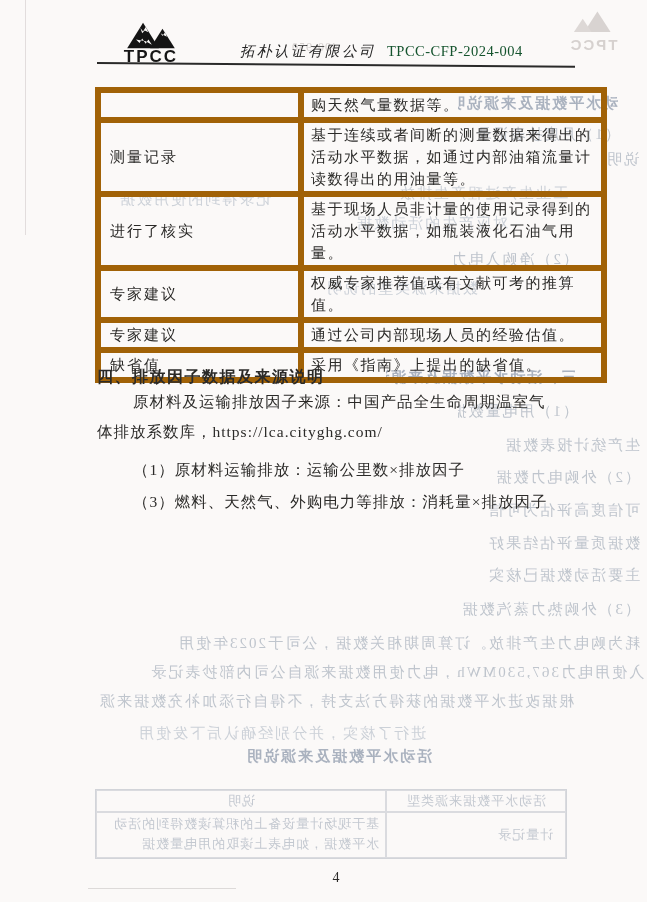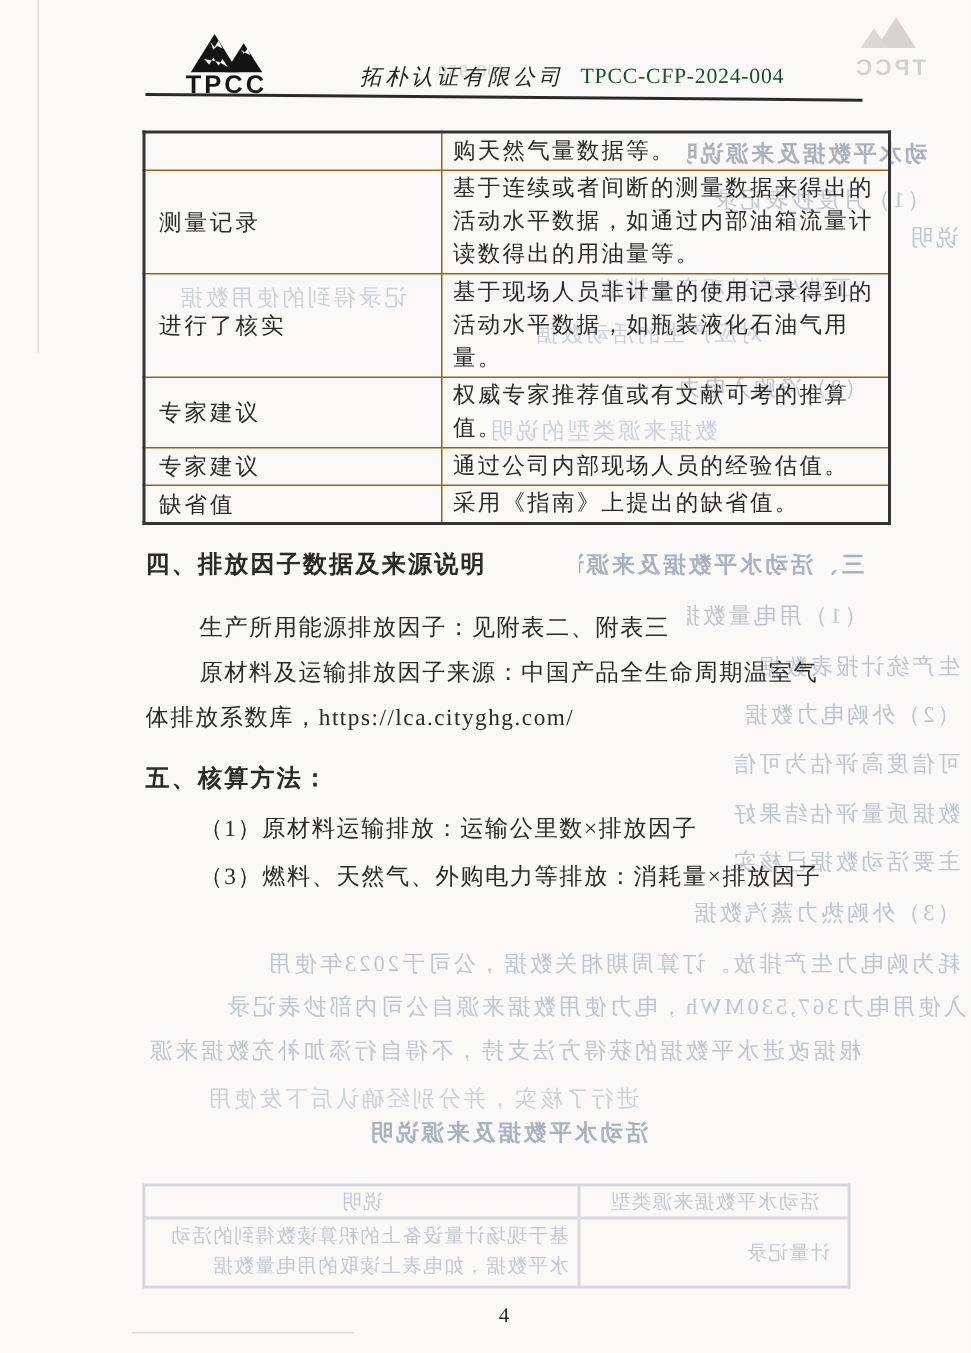--- a/index.html
+++ b/index.html
@@ -51,21 +51,21 @@
   }
   .company{position:absolute;left:240px;top:42px;font-size:14.5px;letter-spacing:2.5px;color:#242424;font-style:italic;}
   .doc-number{position:absolute;left:387px;top:43px;font-size:14.5px;letter-spacing:.5px;color:#14532d;}
   .header-rule{position:absolute;left:97px;top:62px;width:478px;height:0;border-top:2px solid #2a2a2a;transform:rotate(.45deg);transform-origin:left top;}
   
   .data-table{
     position:absolute;left:95px;top:87px;width:469px;
     border-collapse:collapse;table-layout:fixed;
     font-size:15px;color:#2b2a28;
   }
-  .data-table td{border:1px solid #a16207;overflow:hidden;}
+  .data-table td{border:6px solid #a16207;overflow:hidden;}
   .data-table{border:2px solid #343434;}
   td.cell-label{width:184px;vertical-align:middle;padding:1px 4px 1px 9px;letter-spacing:2px;}
   td.cell-desc{width:285px;padding:1px 5px 1px 7px;line-height:22px;letter-spacing:1.5px;vertical-align:middle;}
   tr.r-one td{height:21px;}
   
   .content{position:absolute;left:97px;top:367px;width:460px;font-size:15.5px;letter-spacing:1px;color:#2b2a28;}
   .sec-title{font-weight:bold;font-size:16px;letter-spacing:1.5px;line-height:20px;margin:0;}
   .para{margin:0;line-height:30px;text-indent:36px;}
   .para.first{margin-top:17px;}
   .sec-title.second{margin-top:16px;}
@@ -158,23 +158,21 @@
     </tr>
     <tr class="r-one">
       <td class="cell-label">缺省值</td>
       <td class="cell-desc">采用《指南》上提出的缺省值。</td>
     </tr>
   </tbody>
     </table>
 
   <div class="content">
     <p class="sec-title">四、排放因子数据及来源说明</p>
-    <p class="para first">生产所用能源排放因子：见附表二、附表三</p>
     <p class="para">原材料及运输排放因子来源：中国产品全生命周期温室气体排放系数库，https://lca.cityghg.com/</p>
-    <p class="sec-title second">五、核算方法：</p>
     <div class="m-items">
       <div class="m-item">（1）原材料运输排放：运输公里数×排放因子</div>
       <div class="m-item">（3）燃料、天然气、外购电力等排放：消耗量×排放因子</div>
     </div>
   </div>
 
   <div class="page-number">4</div>
 
 </div>
 

